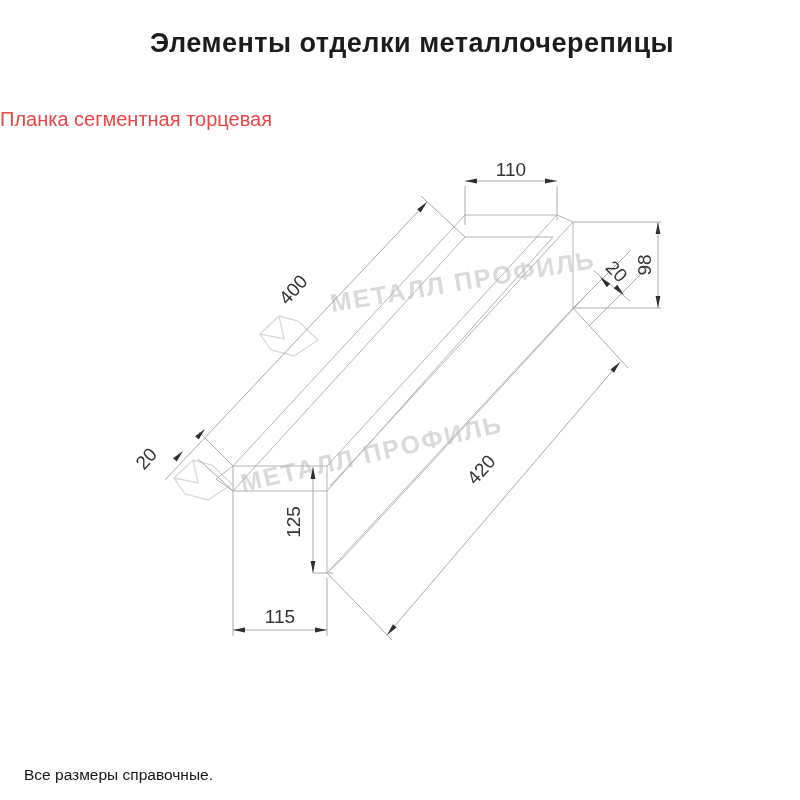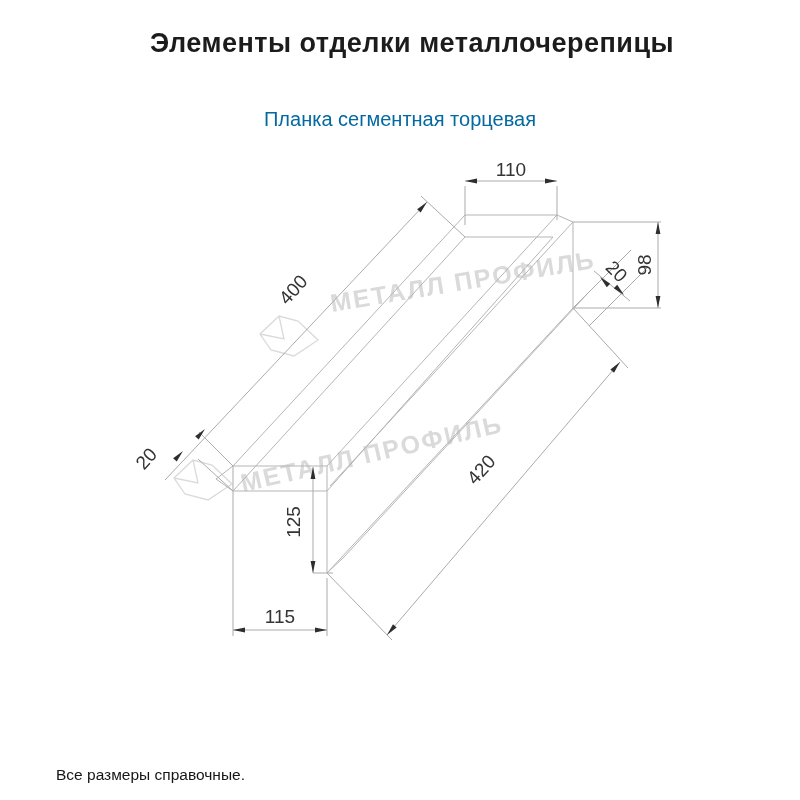--- a/index.html
+++ b/index.html
@@ -5,26 +5,26 @@
   html,body{margin:0;padding:0;}
   body{
     width:800px;height:800px;position:relative;background:#ffffff;
     font-family:"Liberation Sans",sans-serif;overflow:hidden;
   }
   .page-title{
     position:absolute;top:28px;left:12px;width:800px;text-align:center;
     font-size:27px;font-weight:bold;color:#1c1c1c;letter-spacing:.5px;
   }
   .subtitle{
-    position:absolute;top:106px;left:0;width:800px;text-align:center;
-    font-size:20px;color:#0369a1;line-height:26px;
+    position:absolute;top:106px;left:0;width:800px;
+    font-size:20px;color:#ef4444;line-height:26px;
   }
   .footer{
     position:absolute;left:24px;bottom:14px;
-    font-size:15.5px;color:#161616;line-height:23px;margin-left:32px;
+    font-size:15.5px;color:#161616;line-height:23px;
   }
   svg.drawing{position:absolute;left:0;top:0;}
   .outline{stroke:#b5b5b5;stroke-width:1;fill:none;}
   .dimline{stroke:#ababab;stroke-width:1;fill:none;}
   .arrow{fill:#2e2e2e;stroke:none;}
   .dimtext{fill:#343434;font-size:19px;font-family:"Liberation Sans",sans-serif;}
   .wmtext{font-size:25px;font-weight:bold;letter-spacing:2px;font-family:"Liberation Sans",sans-serif;}
   .wmlogo{fill:none;stroke-width:1.3;}
 </style>
 </head>

